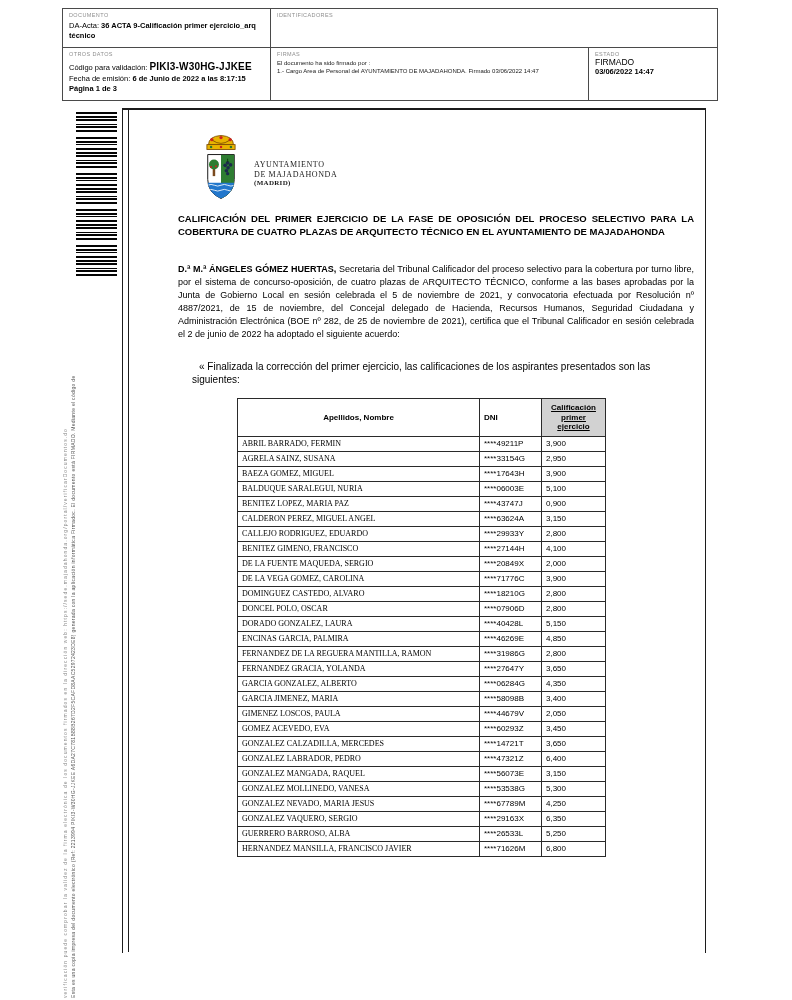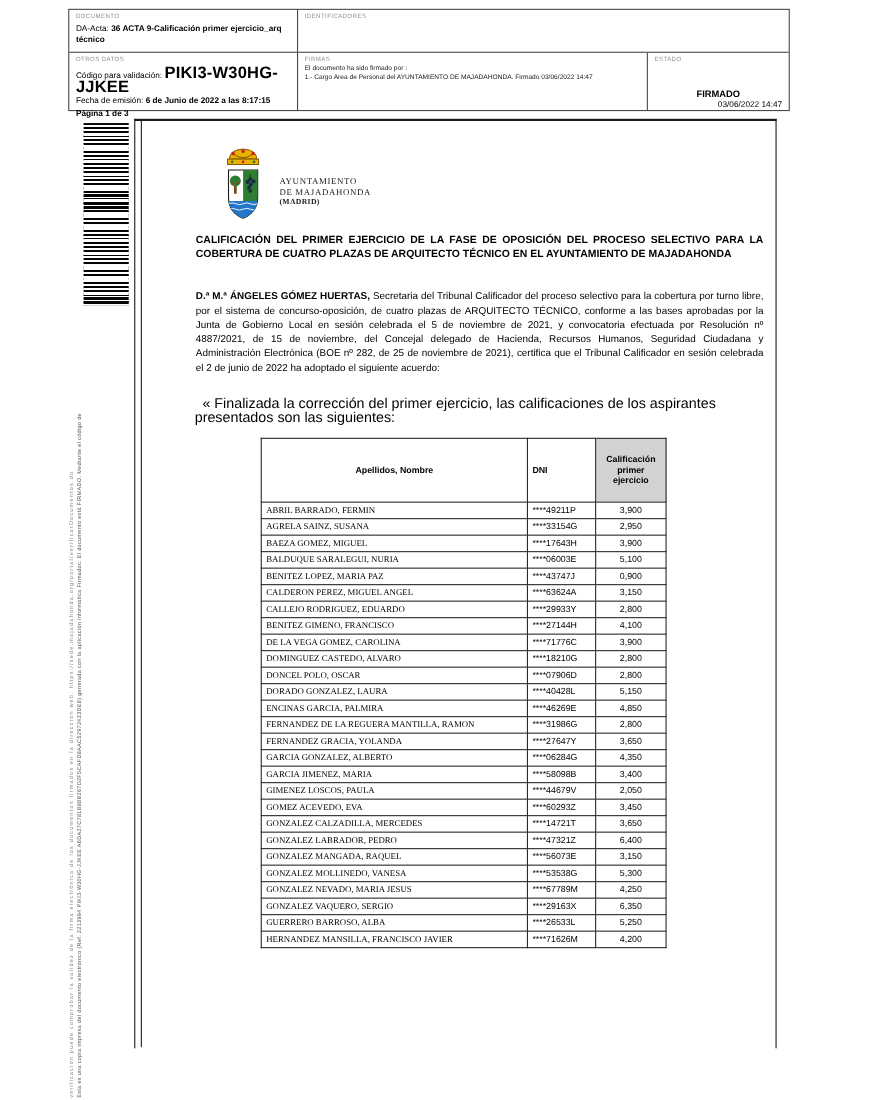--- a/index.html
+++ b/index.html
@@ -11,24 +11,24 @@
   .cell{position:absolute;box-sizing:border-box;padding:3px 6px;}
   .c-doc{left:0;top:0;width:208px;height:39px;border-right:1px solid #4a4a4a;border-bottom:1px solid #4a4a4a;}
   .c-ident{left:208px;top:0;right:0;height:39px;border-bottom:1px solid #4a4a4a;}
   .c-otros{left:0;top:39px;width:208px;bottom:0;border-right:1px solid #4a4a4a;}
   .c-firmas{left:208px;top:39px;width:318px;bottom:0;border-right:1px solid #4a4a4a;}
   .c-estado{left:526px;top:39px;right:0;bottom:0;}
   .lbl{font-size:5.5px;color:#8f8f8f;letter-spacing:.4px;}
   .doc-val{font-size:7.5px;line-height:10px;margin-top:3px;color:#000;}
   .doc-val b{font-weight:bold;}
   .otros-lines{margin-top:5px;font-size:7.5px;line-height:10.5px;color:#000;}
-  .codigo-code{font-size:15px;font-weight:bold;letter-spacing:.2px;}
+  .codigo-code{font-size:10px;font-weight:bold;letter-spacing:.2px;}
   .firmas-txt{margin-top:3px;font-size:6px;line-height:7.5px;color:#1a1a1a;}
-  .estado-val{margin-top:23px;text-align:center;font-size:8.5px;font-weight:bold;color:#000;}
-  .estado-date{text-align:right;font-size:7.5px;color:#000;}
+  .estado-val{margin-top:0;text-align:left;font-size:8.5px;font-weight:normal;color:#000;}
+  .estado-date{text-align:left;font-size:7.5px;color:#000;font-weight:bold;}
 
   
   .barcode{position:absolute;left:76px;top:112px;width:41px;height:166px;
     background:
       repeating-linear-gradient(180deg, rgba(255,255,255,0) 0 9px, #fff 9px 12px),
       repeating-linear-gradient(180deg, #050505 0 2px, #fff 2px 3.6px),
       repeating-linear-gradient(180deg, #333 0 1px, #fff 1px 6px);}
   .vtext{position:absolute;writing-mode:vertical-rl;transform:rotate(180deg);
          font-size:5px;color:#555;letter-spacing:.3px;white-space:nowrap;overflow:hidden;}
   .vt1{left:70px;top:292px;height:706px;}
@@ -43,35 +43,35 @@
   .logo{position:absolute;left:196px;top:133px;display:flex;}
   .logo-text{margin-left:8px;margin-top:27px;font-family:"Liberation Serif",serif;
              font-size:8px;line-height:9.5px;letter-spacing:.6px;color:#1a1a1a;}
   .logo-text .l3{font-size:7px;font-weight:bold;letter-spacing:.3px;}
 
   
   .doc-title{position:absolute;left:178px;top:212px;width:516px;font-size:9.5px;font-weight:bold;
              line-height:13px;text-align:justify;color:#000;}
   .doc-body{position:absolute;left:178px;top:263px;width:516px;font-size:9px;line-height:13px;
             text-align:justify;color:#000;}
-  .doc-quote{position:absolute;left:177px;top:360px;width:501px;font-size:13px;line-height:13px;
+  .doc-quote{position:absolute;left:192px;top:360px;width:501px;font-size:10px;line-height:13px;
              text-indent:7px;color:#000;}
 
   
   .results{position:absolute;left:237px;top:398px;border-collapse:collapse;font-size:8px;color:#000;
            border:1.5px solid #222;}
   .results th,.results td{border:1px solid #2a2a2a;box-sizing:border-box;}
   .results th{font-weight:bold;font-size:8px;vertical-align:middle;}
   .th-name{width:242px;text-align:center;padding:2px 5px;height:33px;}
   .th-dni{width:62px;text-align:left;padding:2px 4px;}
-  .th-score{width:64px;text-align:center;background:#d2d2d2;line-height:9.5px;padding:14px 2px;}
+  .th-score{width:64px;text-align:center;background:#d2d2d2;line-height:9.5px;padding:4px 2px;text-decoration:underline;}
   .results td{padding:1.5px 4px;line-height:11px;height:11.5px;white-space:nowrap;}
   .results td.c0{text-align:left;font-family:Liberation Serif, serif;}
   .results td.c1{text-align:left;margin-left:40px;}
-  .results td.c2{text-align:center;}
+  .results td.c2{text-align:left;}
 </style>
 </head>
 <body>
 
 <div class="page">
 
   <div class="meta">
     <div class="cell c-doc">
       <div class="lbl">DOCUMENTO</div>
       <div class="doc-val">
@@ -218,20 +218,25 @@
           <td class="c0">CALLEJO RODRIGUEZ, EDUARDO</td>
           <td class="c1">****29933Y</td>
           <td class="c2">2,800</td>
         </tr>
         <tr>
           <td class="c0">BENITEZ GIMENO, FRANCISCO</td>
           <td class="c1">****27144H</td>
           <td class="c2">4,100</td>
         </tr>
         <tr>
+          <td class="c0">DE LA FUENTE MAQUEDA, SERGIO</td>
+          <td class="c1">****20849X</td>
+          <td class="c2">2,000</td>
+        </tr>
+        <tr>
           <td class="c0">DE LA VEGA GOMEZ, CAROLINA</td>
           <td class="c1">****71776C</td>
           <td class="c2">3,900</td>
         </tr>
         <tr>
           <td class="c0">DOMINGUEZ CASTEDO, ALVARO</td>
           <td class="c1">****18210G</td>
           <td class="c2">2,800</td>
         </tr>
         <tr>
@@ -310,18 +315,18 @@
           <td class="c2">6,350</td>
         </tr>
         <tr>
           <td class="c0">GUERRERO BARROSO, ALBA</td>
           <td class="c1">****26533L</td>
           <td class="c2">5,250</td>
         </tr>
         <tr>
           <td class="c0">HERNANDEZ MANSILLA, FRANCISCO JAVIER</td>
           <td class="c1">****71626M</td>
-          <td class="c2">4,200</td>
+          <td class="c2">6,800</td>
         </tr>
       </tbody>
   </table>
 
 </div>
 
 </body></html>

